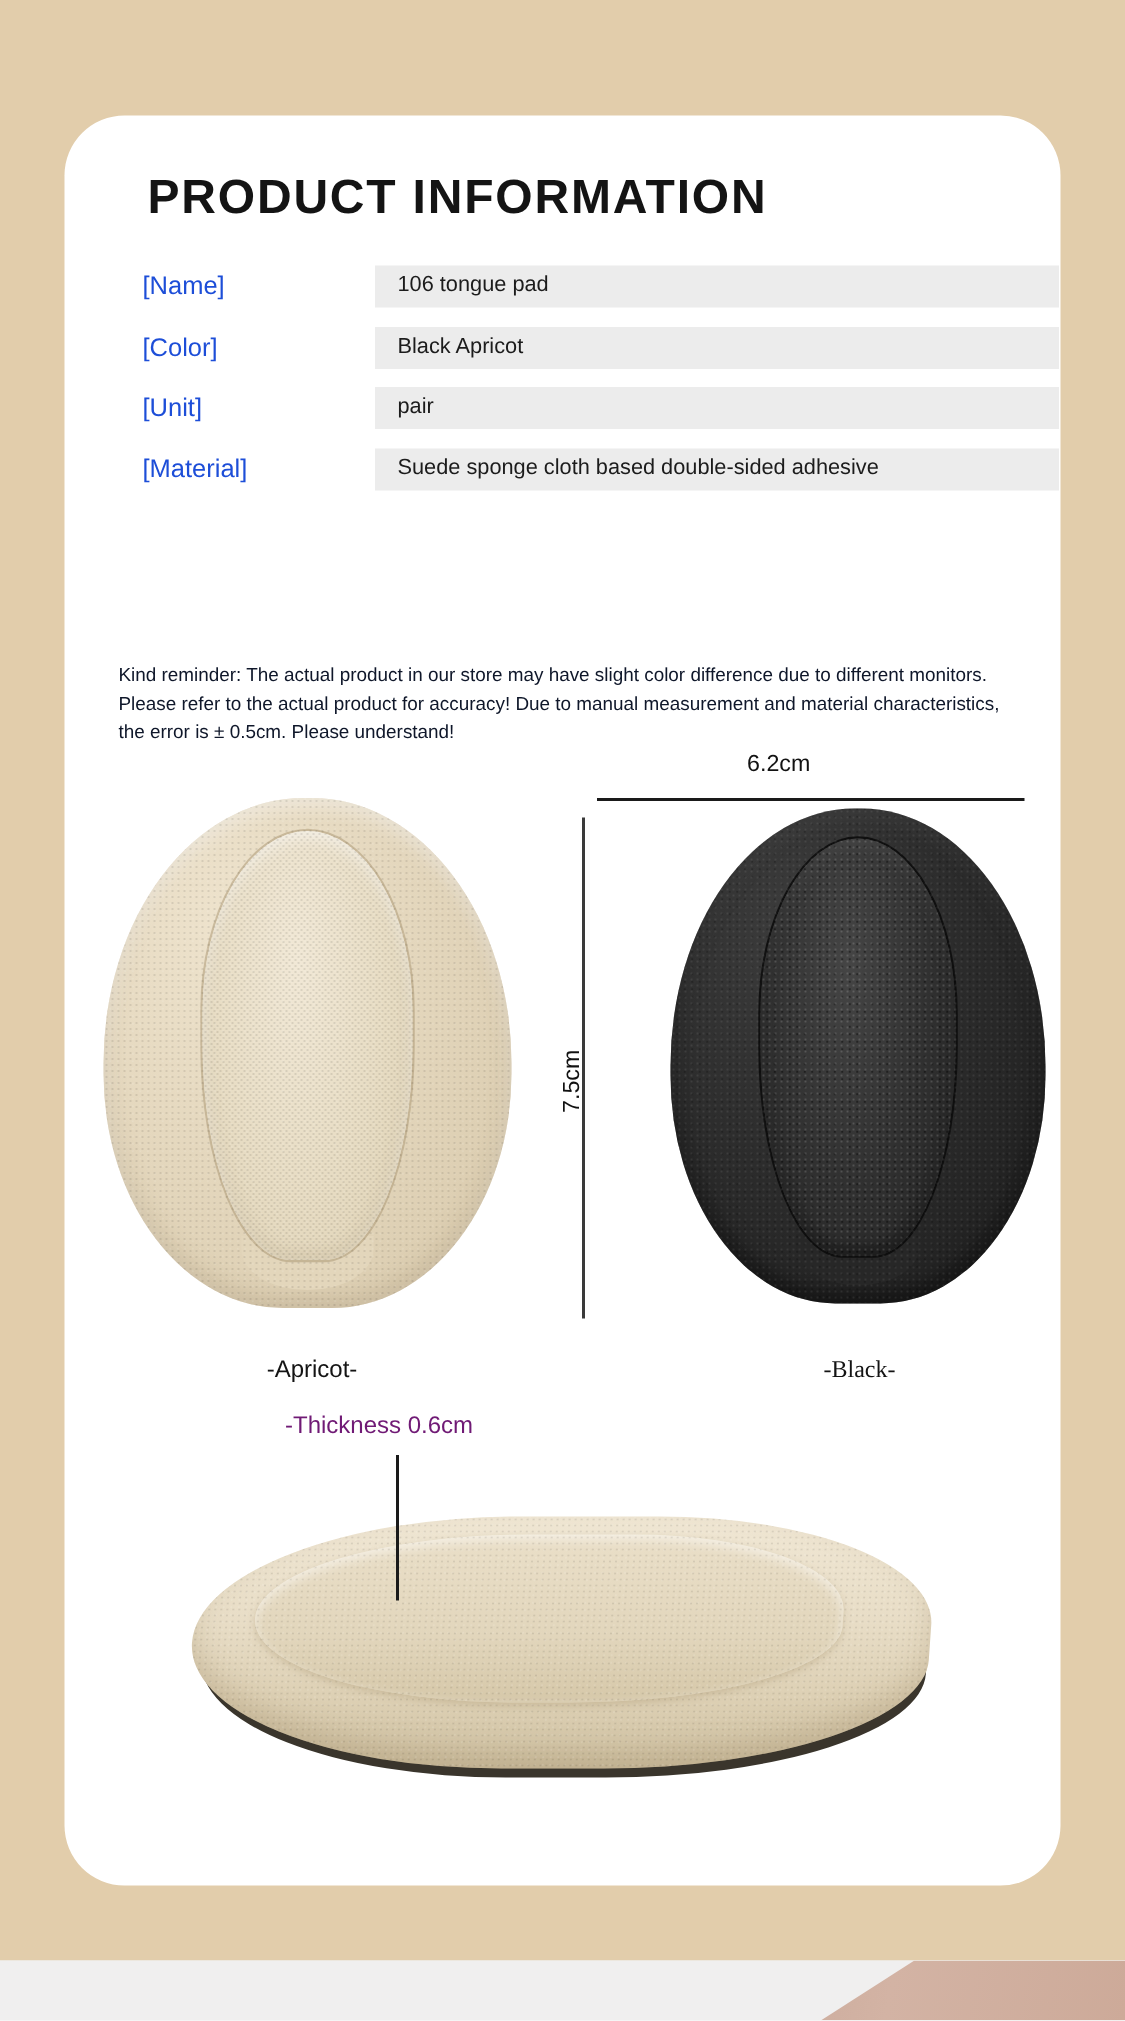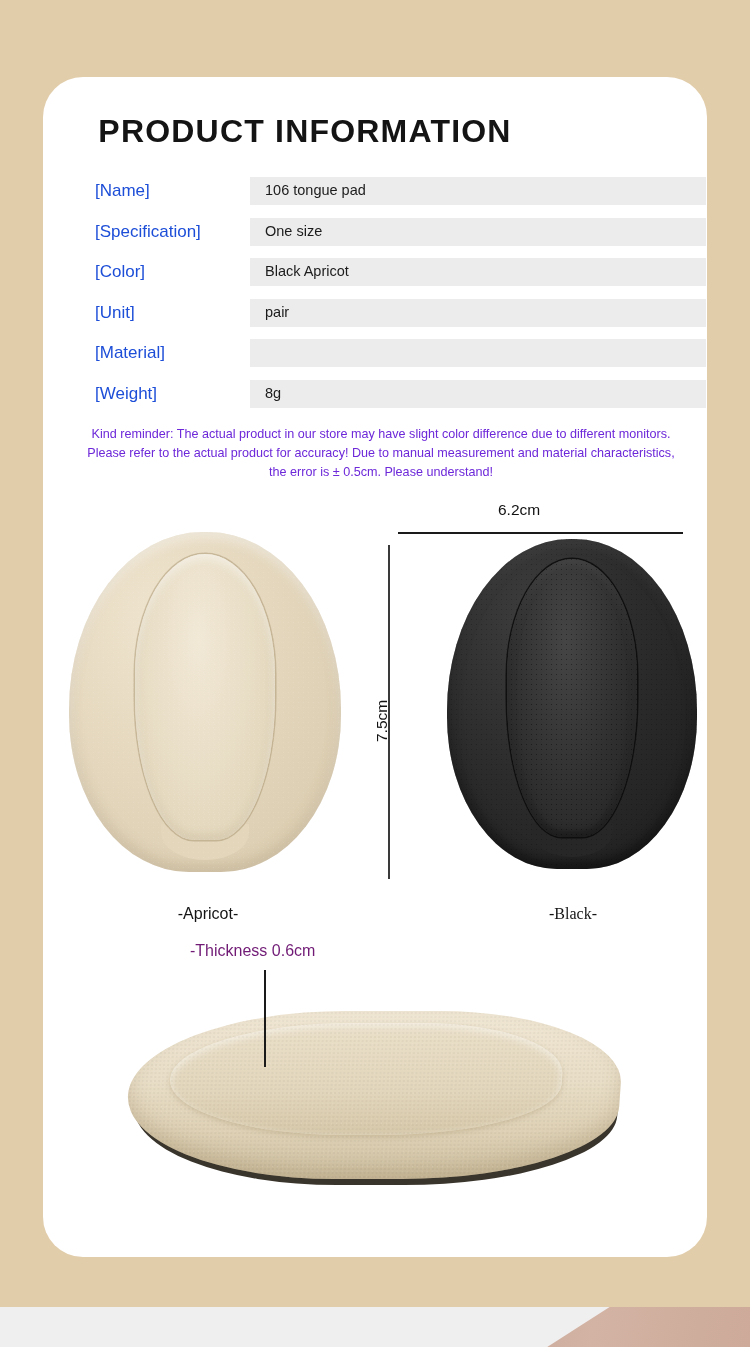--- a/index.html
+++ b/index.html
@@ -46,22 +46,22 @@
     position:absolute; left:171px; top:0; width:456px; height:28px;
     background:#ececec;
   }
   .spec-value {
     position:absolute; left:186px; top:5px;
     font-size:14.5px; color:#1c1c1c; white-space:nowrap;text-align:center;
   }
 
   
   #reminder {
-    position:absolute; left:36px; top:348px; width:604px;
-    font-size:12.6px; line-height:1.5; color:#6d28d9;text-align:center;
+    position:absolute; left:36px; top:364px; width:604px;
+    font-size:12.6px; line-height:1.5; color:#0f172a;
   }
 
   
   #photo-area { position:absolute; left:0; top:0; width:664px; height:949px; }
 
   
   .meas-line-h {
     position:absolute; background:#1a1a1a;
     height:1.6px;
   }
@@ -195,48 +195,39 @@
   <div id="page-title">PRODUCT INFORMATION</div>
 
   <div id="spec-table">
 
     <div class="spec-row">
       <div class="spec-label">[Name]</div>
       <div class="spec-value-bar"></div>
       <div class="spec-value">106 tongue pad</div>
     </div>
 
-    <div class="spec-row">
-      <div class="spec-label">[Specification]</div>
-      <div class="spec-value-bar"></div>
-      <div class="spec-value">One size</div>
-    </div>
 
     <div class="spec-row">
       <div class="spec-label">[Color]</div>
       <div class="spec-value-bar"></div>
       <div class="spec-value">Black Apricot</div>
     </div>
 
     <div class="spec-row">
       <div class="spec-label">[Unit]</div>
       <div class="spec-value-bar"></div>
       <div class="spec-value">pair</div>
     </div>
 
     <div class="spec-row">
       <div class="spec-label">[Material]</div>
       <div class="spec-value-bar"></div>
-    </div>
-
-    <div class="spec-row">
-      <div class="spec-label">[Weight]</div>
-      <div class="spec-value-bar"></div>
-      <div class="spec-value">8g</div>
-    </div>
+      <div class="spec-value">Suede sponge cloth based double-sided adhesive</div>
+    </div>
+
 
   </div>
 
   <div id="reminder">Kind reminder: The actual product in our store may have slight color difference due to different monitors. Please refer to the actual product for accuracy! Due to manual measurement and material characteristics, the error is ± 0.5cm. Please understand!</div>
 
   <div id="photo-area">
 
     <div class="pad pad-outer-apricot" style="left:26px; top:455px; width:272px; height:340px;">
       <div class="pad-tab pad-tab-apricot" style="left:92px; top:292px; width:88px; height:36px;"></div>
       <div class="pad-center pad-center-apricot" style="left:66px; top:22px; width:140px; height:286px;">

